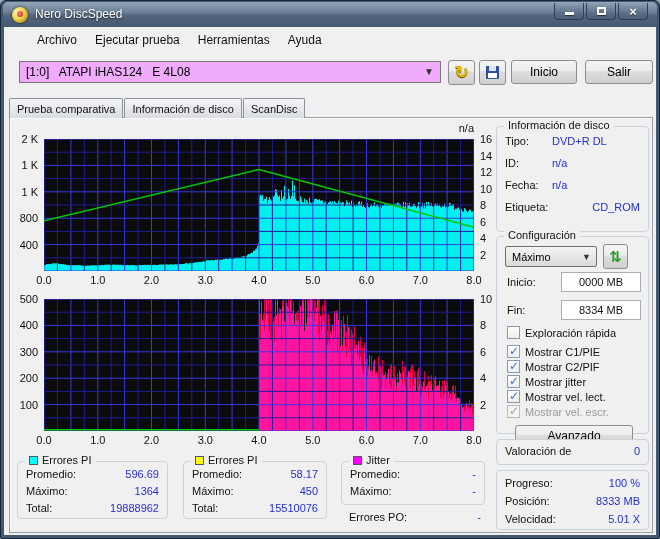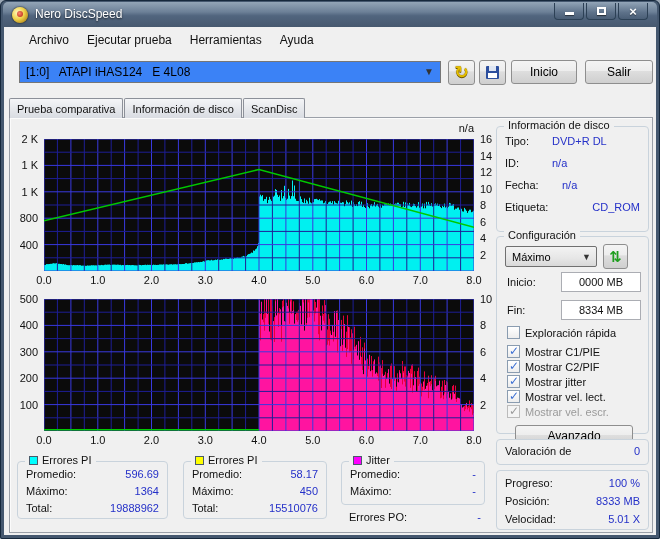--- a/index.html
+++ b/index.html
@@ -12,23 +12,23 @@
   .appicon::after{content:"";position:absolute;left:5px;top:4px;width:6px;height:6px;border-radius:50%;
     background:radial-gradient(circle at 40% 40%,#ff8a6a,#b02010);}
   .wtitle{position:absolute;left:32px;top:0;height:25px;line-height:25px;color:#fff;font-size:12px;text-shadow:0 1px 2px rgba(0,0,0,.7);}
   .winbtns{position:absolute;top:1px;right:9px;display:flex;gap:2px;}
   .winbtn{width:30px;height:17px;border:1px solid #2c4055;border-top:none;border-radius:0 0 4px 4px;
     background:linear-gradient(#8da0b3,#5d7189 60%,#4a5e76);display:flex;align-items:center;justify-content:center;color:#fff;cursor:pointer;}
   .ic-min{width:9px;height:3px;background:#fff;margin-top:4px;box-shadow:0 1px 1px rgba(0,0,0,.5);}
   .ic-max{width:9px;height:8px;border:2px solid #fff;box-shadow:0 1px 1px rgba(0,0,0,.5);}
   .ic-close{font-size:13px;font-weight:bold;line-height:13px;text-shadow:0 1px 1px rgba(0,0,0,.5);}
   .body{position:absolute;left:3px;right:3px;top:26px;bottom:3px;background:#F0F0F0;}
-  .menubar{position:absolute;left:0;top:0;right:0;height:25px;display:flex;align-items:center;padding-left:16px;font-size:12px;color:#111;}
+  .menubar{position:absolute;left:0;top:0;right:0;height:25px;display:flex;align-items:center;padding-left:24px;font-size:12px;color:#111;}
   .menuitem{padding:3px 9px;cursor:pointer;}
-  .drivecombo{position:absolute;left:15px;top:34px;width:422px;height:22px;background:#3b82f6;border:1px solid #767676;
+  .drivecombo{position:absolute;left:15px;top:34px;width:422px;height:22px;background:#f0abfc;border:1px solid #767676;
     display:flex;align-items:center;font-size:12px;padding-left:6px;white-space:pre;cursor:pointer;}
   .drivecombo .arr{position:absolute;right:6px;top:4px;font-size:10px;color:#333;}
   .btn{background:linear-gradient(#F4F4F4,#EDEDED 45%,#DEDEDE 46%,#CFCFCF);border:1px solid #8E8E8E;border-radius:3px;
     display:flex;align-items:center;justify-content:center;font-size:12px;color:#000;cursor:pointer;}
   .iconbtn{position:absolute;width:27px;height:25px;top:33px;}
   .ic-refresh{color:#E5BE00;font-weight:bold;font-size:17px;text-shadow:0 0 1px #6b5400,0 1px 0 #6b5400;}
   .ic-floppy{position:relative;width:13px;height:13px;background:#2d4f9e;border-radius:1px;}
   .ic-floppy::before{content:"";position:absolute;left:3px;top:0;width:7px;height:5px;background:#dfe6f2;}
   .ic-floppy::after{content:"";position:absolute;left:2px;bottom:1px;width:9px;height:5px;background:#fff;}
   .pushbtn{position:absolute;top:33px;height:24px;}
@@ -1187,21 +1187,21 @@
           </div>
         <div class="irow" style="top:8px;justify-content:flex-start;">
             <span class="lab" style="width:47px;">Tipo:</span>
             <span class="val">DVD+R DL</span>
           </div>
         <div class="irow" style="top:30px;justify-content:flex-start;">
             <span class="lab" style="width:47px;">ID:</span>
             <span class="val">n/a</span>
           </div>
         <div class="irow" style="top:52px;justify-content:flex-start;">
-            <span class="lab" style="width:57px;">Fecha:</span>
+            <span class="lab" style="width:47px;">Fecha:</span>
             <span class="val">n/a</span>
           </div>
         <div class="irow" style="top:74px;justify-content:flex-start;gap:40px;">
             <span class="lab" style="width:50px;">Etiqueta:</span>
             <span class="val">CD_ROM</span>
           </div>
       </div>
 
       <div class="gbox" style="left:492px;top:209px;width:153px;height:198px;">
         <div class="gtitle">

